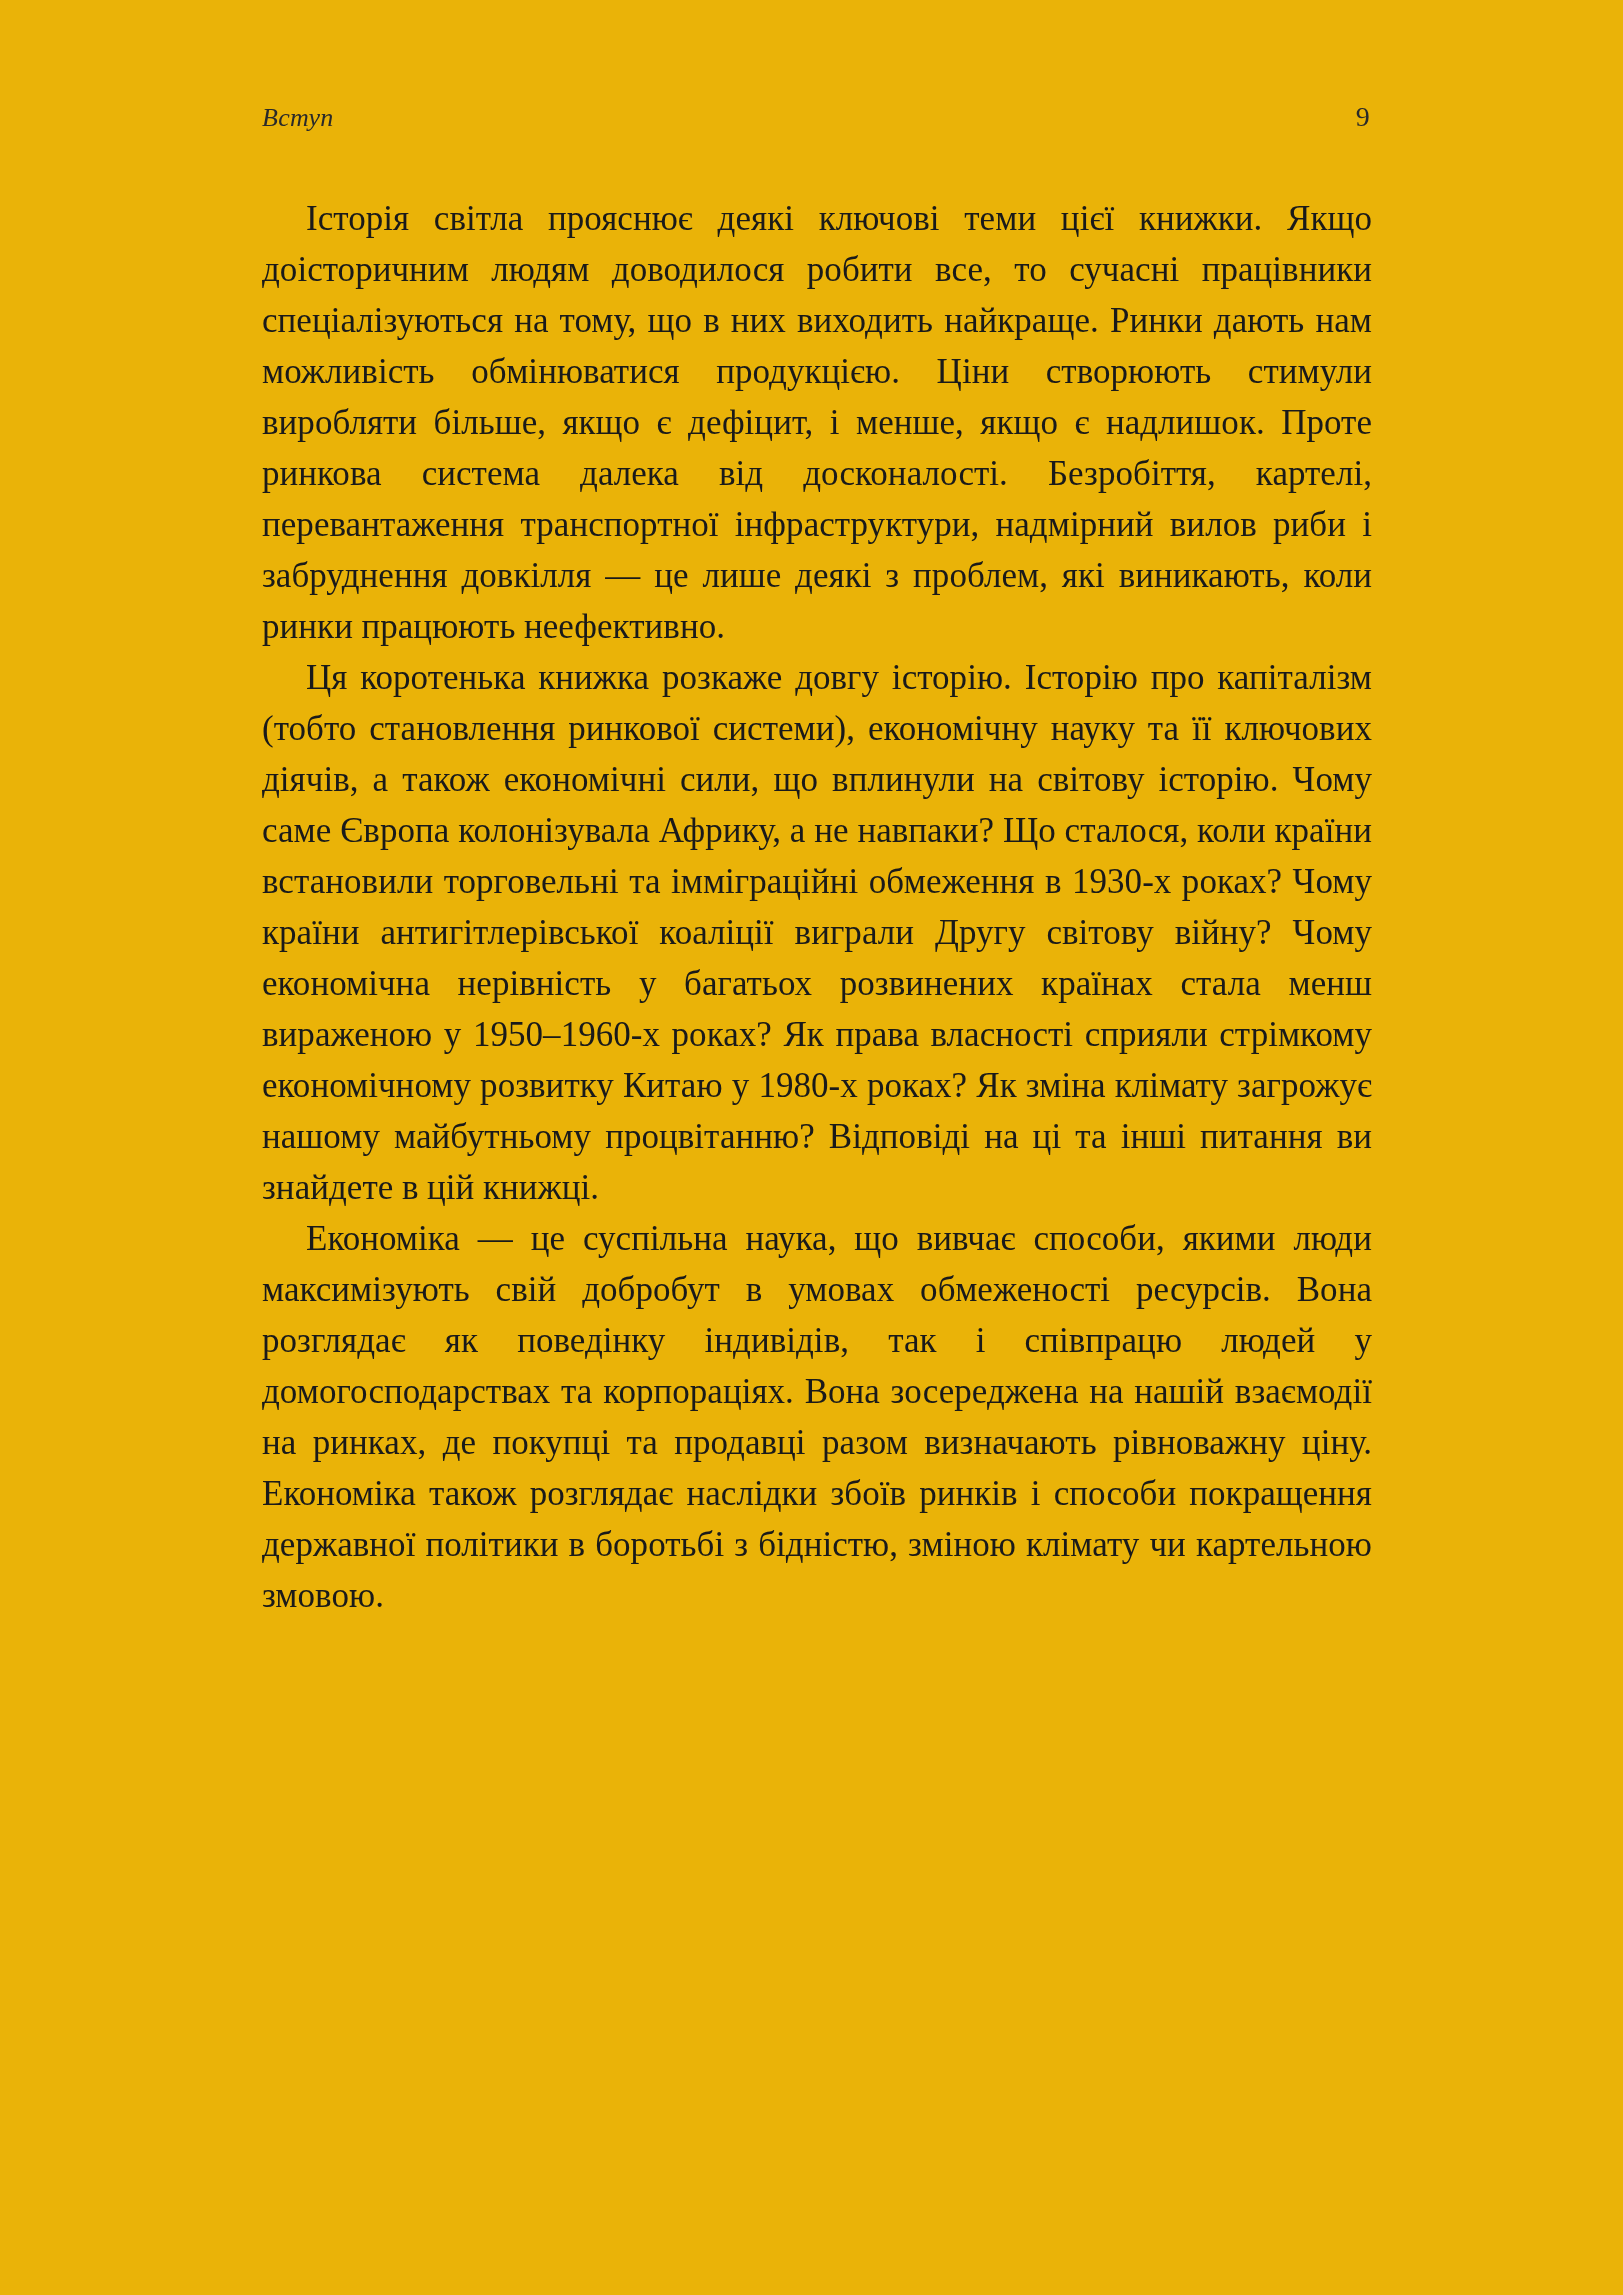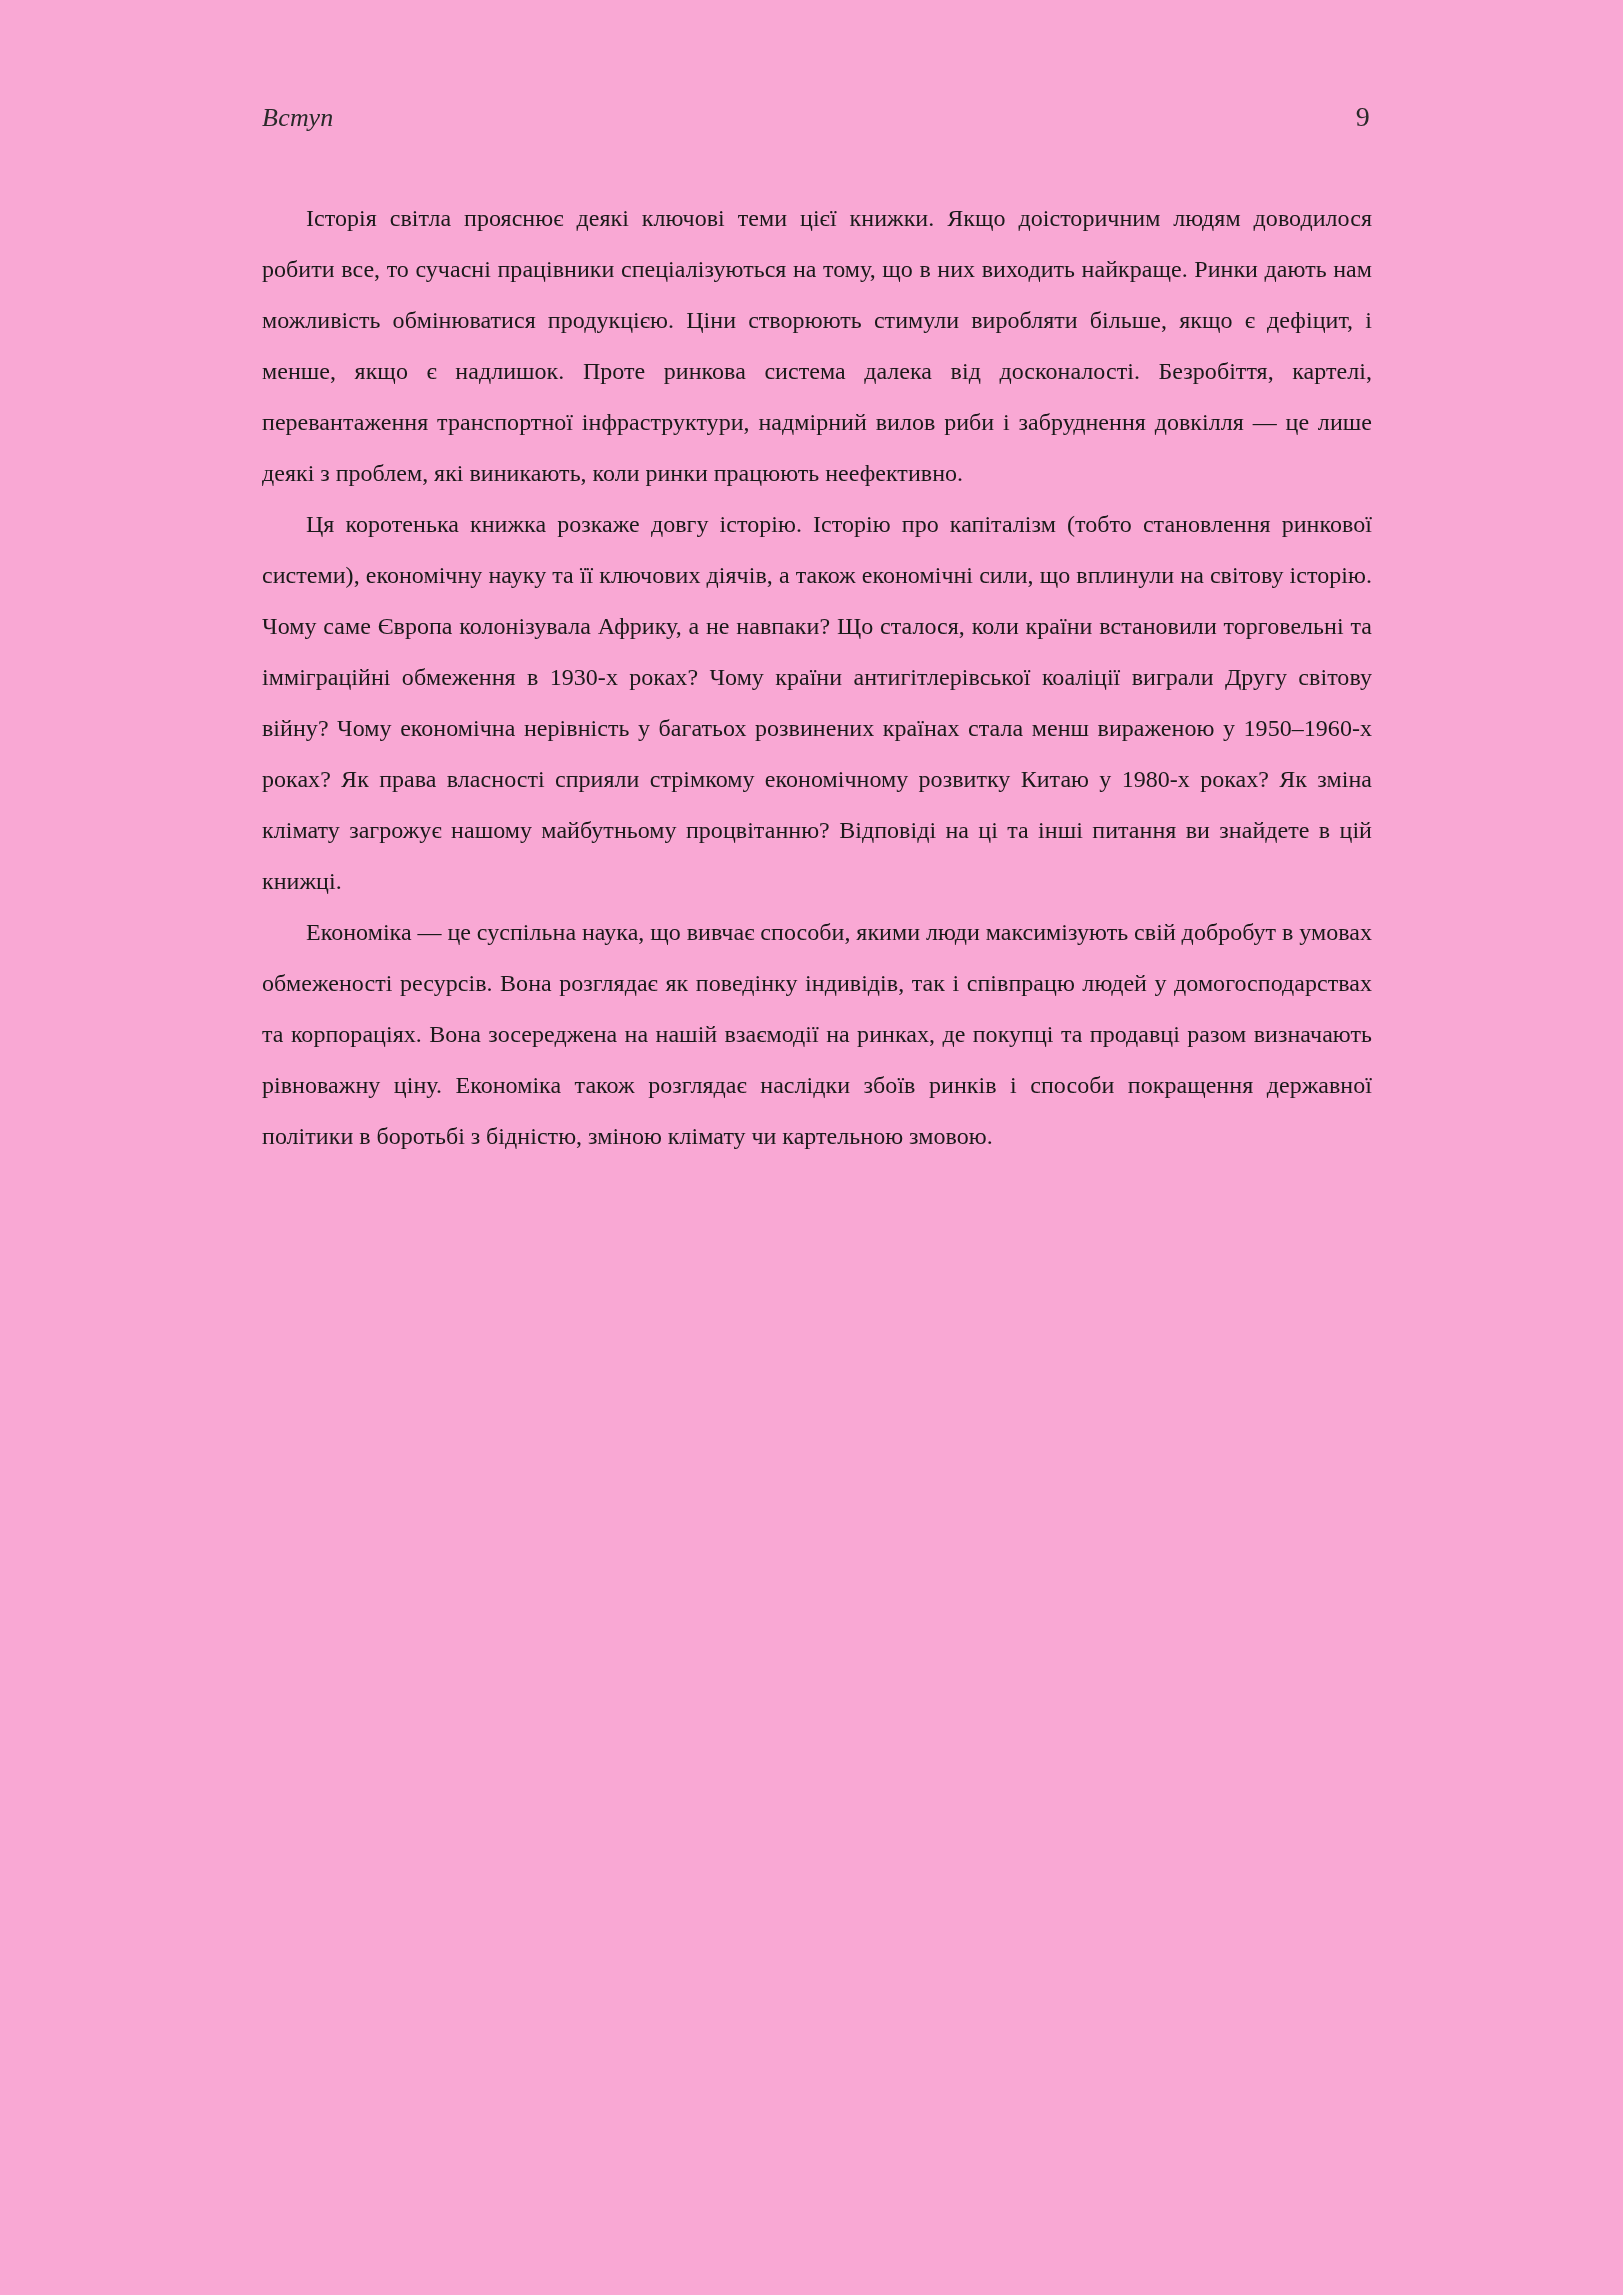--- a/index.html
+++ b/index.html
@@ -13,21 +13,21 @@
     background: #ffffff;
     font-family: "Liberation Serif", "DejaVu Serif", serif;
     color: #1b1b1b;
     overflow: hidden;
   }
 
   .page {
     position: relative;
     width: 1624px;
     height: 2295px;
-    background: #f9a8d4;
+    background: #eab308;
     box-sizing: border-box;
   }
 
   
   .running-head {
     position: absolute;
     left: 262px;
     right: 254px;
     top: 101px;
     height: 39px;
@@ -50,21 +50,21 @@
   
   .text-block {
     position: absolute;
     left: 262px;
     top: 193px;
     width: 1110px;
   }
 
   p.body-par {
     margin: 0;
-    font-size: 24px;
+    font-size: 35px;
     line-height: 51px;
     text-align: justify;
     text-justify: inter-word;
     text-indent: 44px;
     color: #1a1a1a;
     hyphens: manual;
     word-spacing: -0.2px;
     letter-spacing: 0.04px;
   }
 

